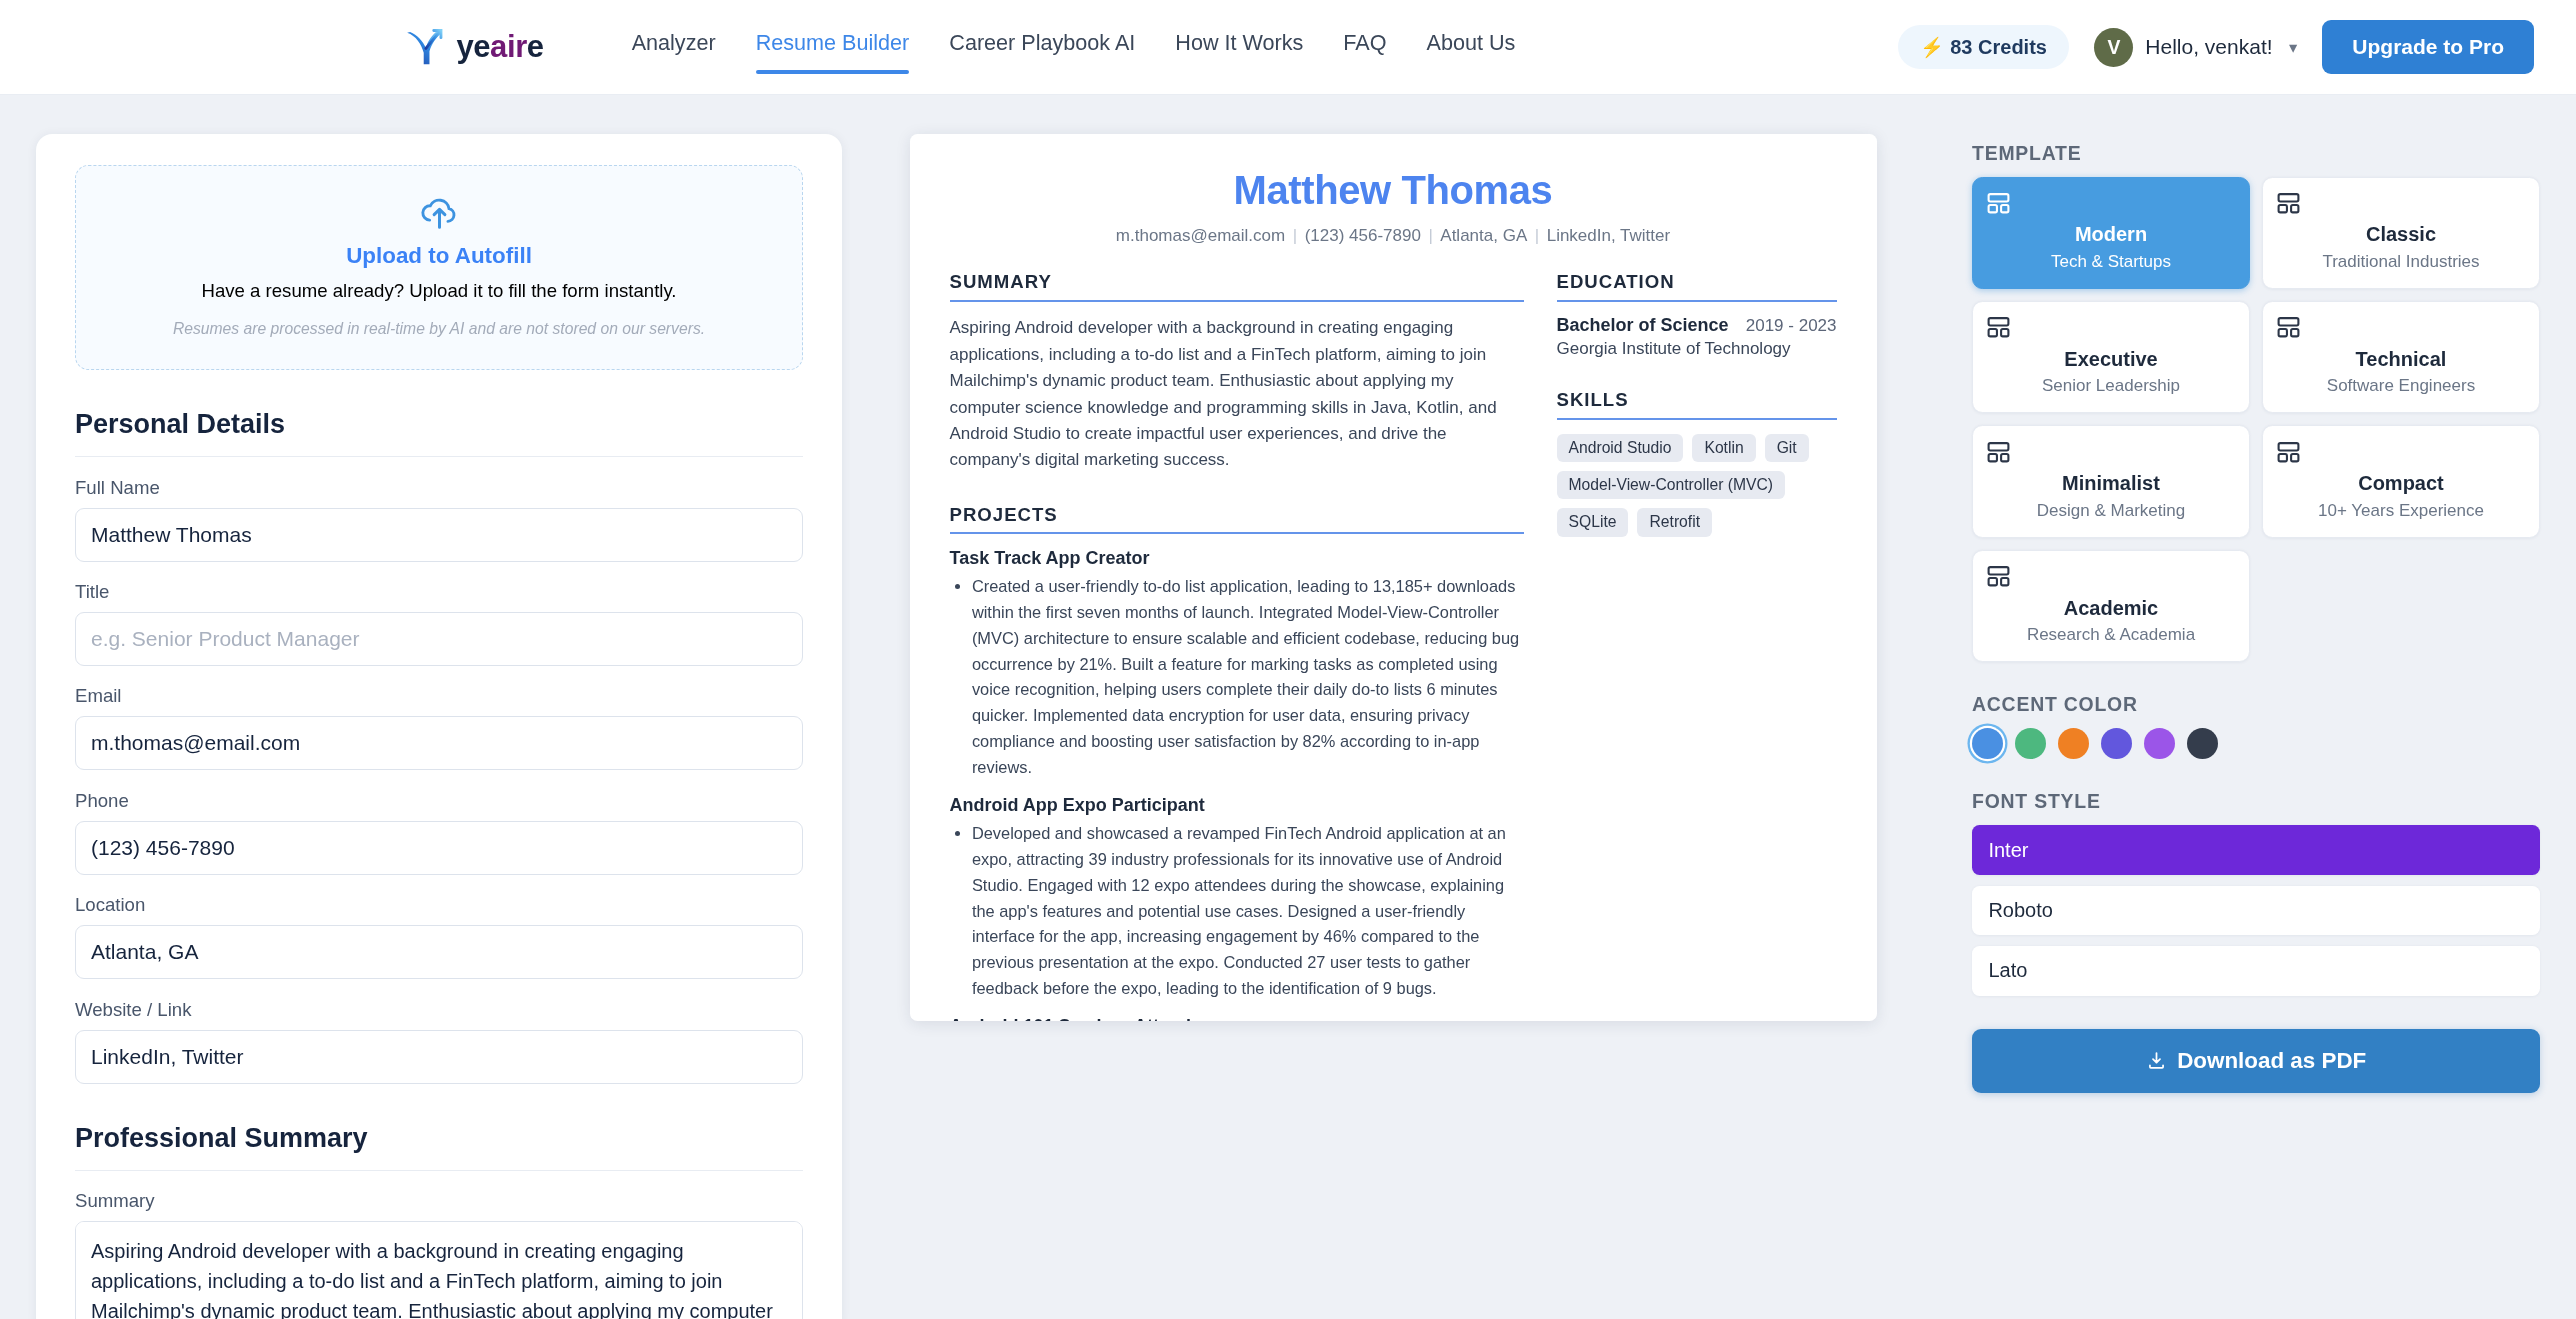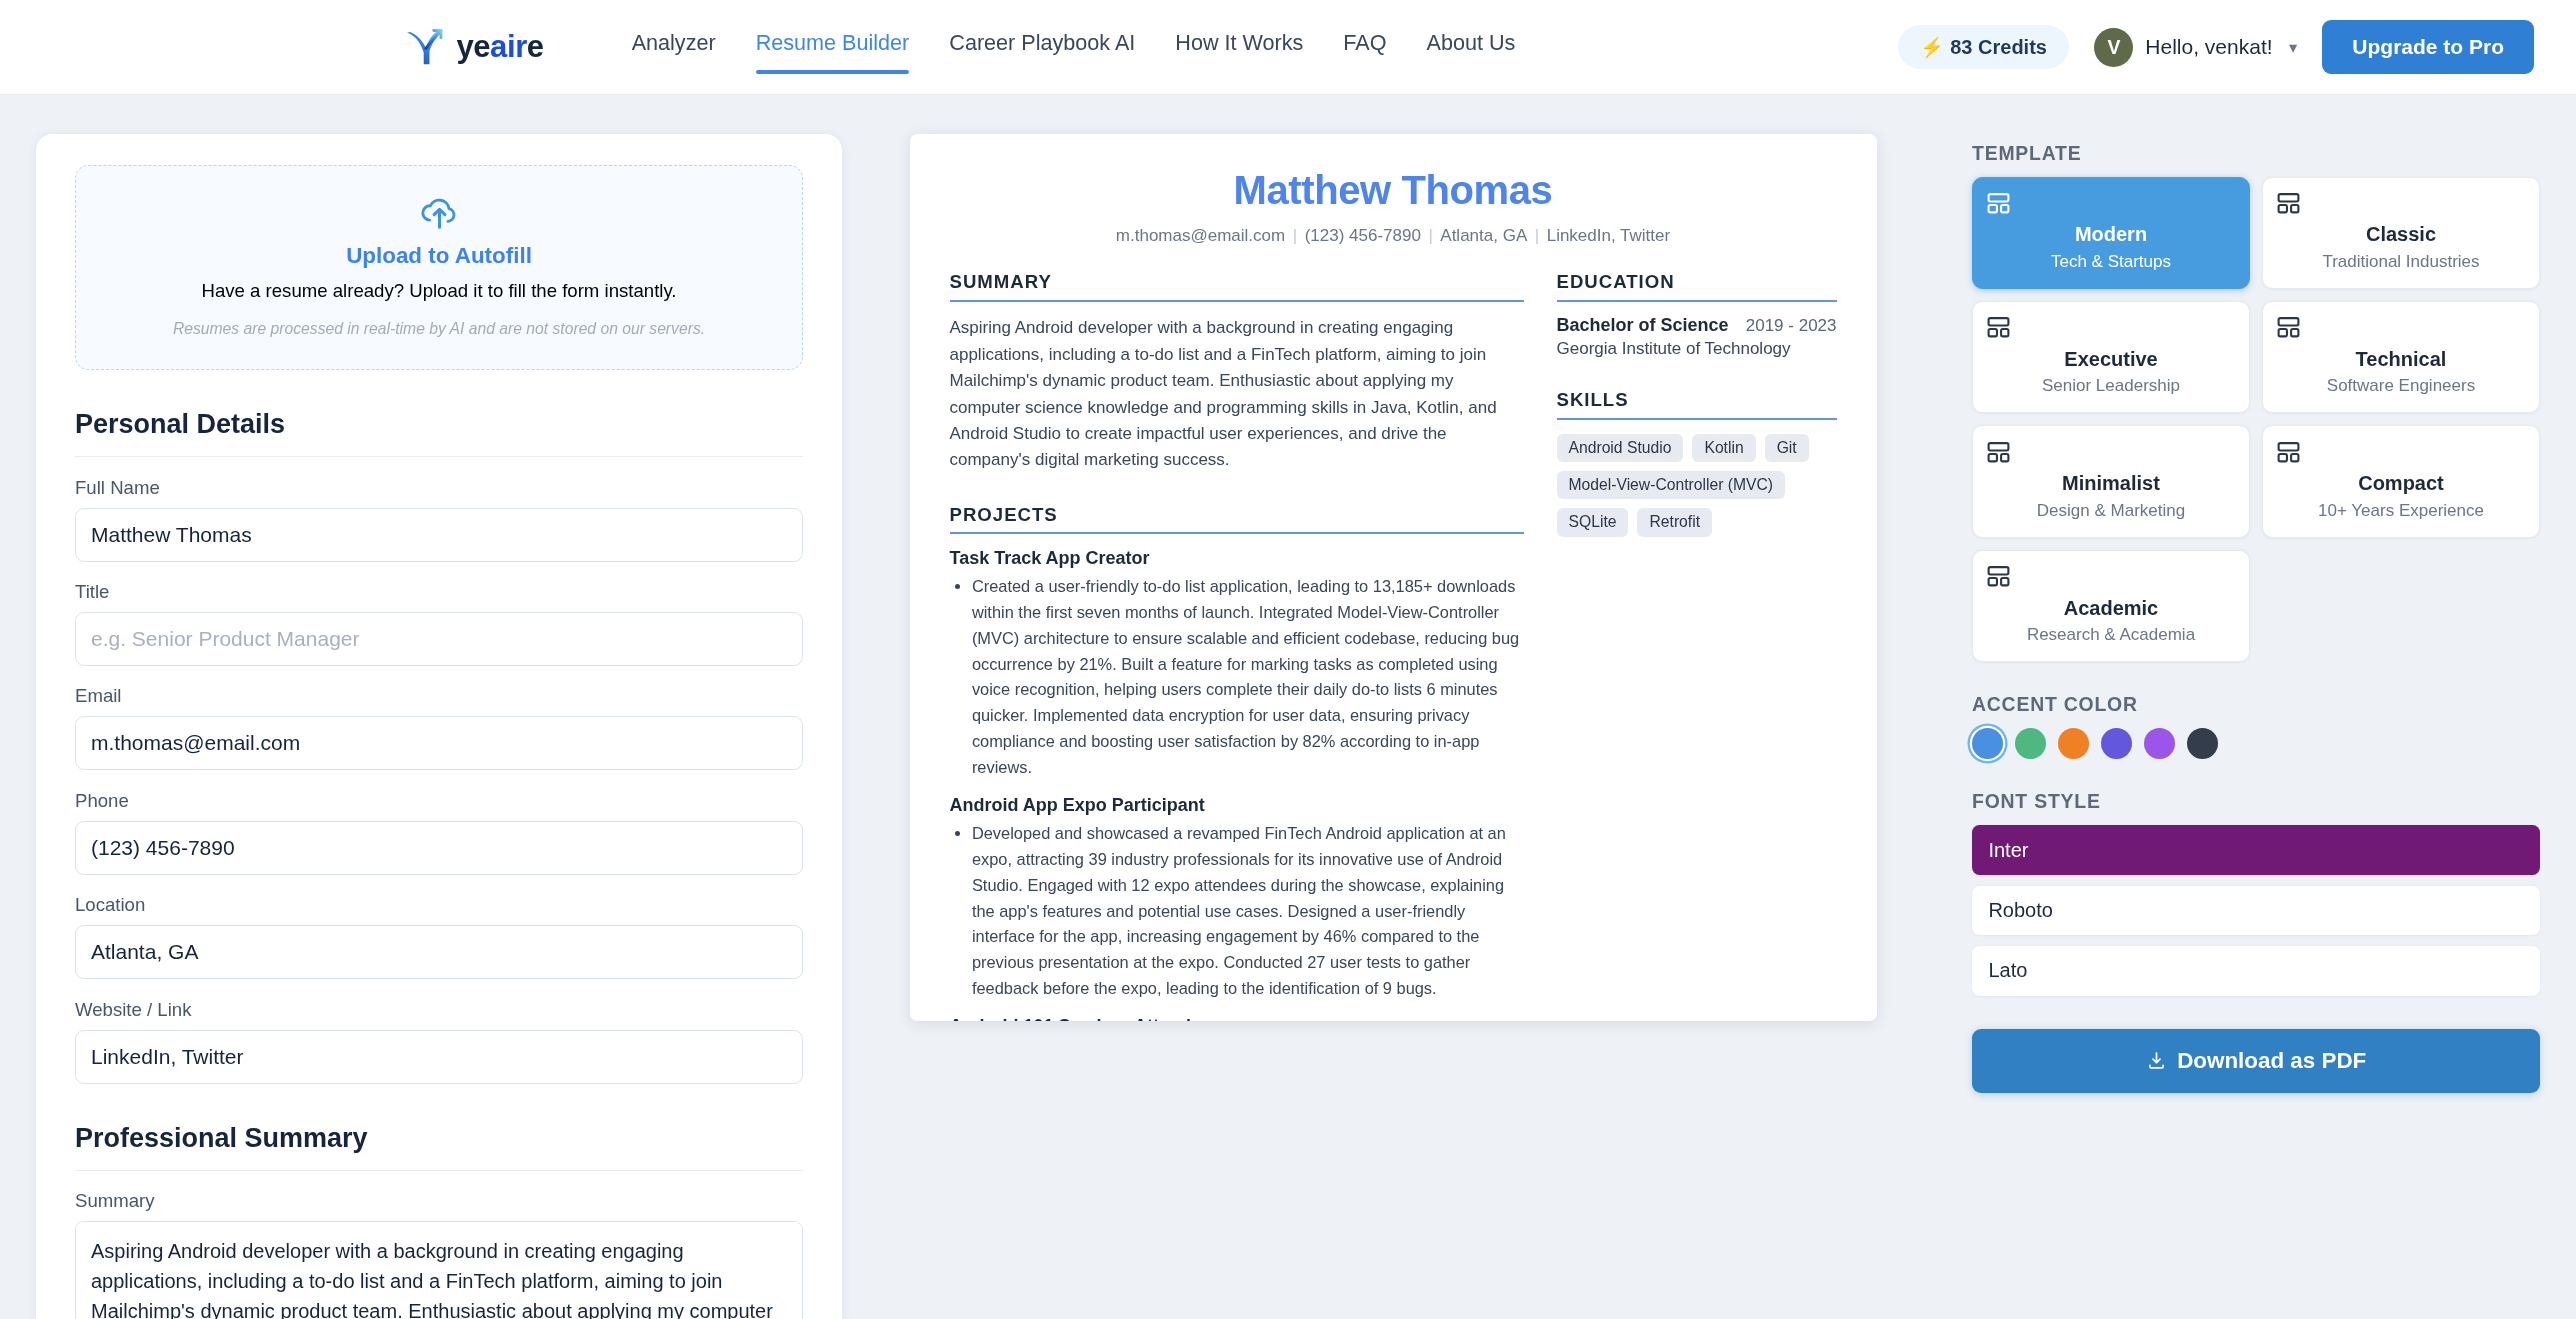--- a/index.html
+++ b/index.html
@@ -17,21 +17,21 @@
     display: flex;
     align-items: center;
     padding: 0 42px 0 42px;
     border-bottom: 0.7px solid #e9edf3;
     position: relative;
   }
   .brand { display: flex; align-items: center; gap: 10.4px; margin-left: 358px; }
   .brand-mark { width: 46px; height: 46px; display: block; }
   .brand-text { font-size: 31px; font-weight: 700; letter-spacing: -0.4px; }
   .brand-text .t-dark { color: #16243d; }
-  .brand-text .t-blue { color: #1d4ed8; }
+  .brand-text .t-blue { color: #701a75; }
 
   .nav { display: flex; align-items: center; gap: 40px; margin-left: 88px; }
   .nav-link {
     font-size: 21.6px; color: #3b4759; white-space: nowrap;
     padding-bottom: 7.5px; position: relative; cursor: pointer;
   }
   .nav-link.active { color: #3d87e8; }
   .nav-link.active::after {
     content: ""; position: absolute; left: 0; right: 0; bottom: -10.4px;
     height: 3.7px; background: #3d87e8; border-radius: 2.2px;
@@ -175,21 +175,21 @@
     border: 2.2px solid transparent;
   }
   .sw.sel { box-shadow: 0 0 0 2.2px #fff, 0 0 0 4.5px #6cb6ef; }
 
   .font-list { display: flex; flex-direction: column; gap: 10.4px; }
   .font-opt {
     background: #fff; border-radius: 7.5px; padding: 13.4px 16.4px;
     font-size: 20px; color: #1e2a3c; cursor: pointer;
     box-shadow: 0 0.7px 3px rgba(25,40,70,.05);
   }
-  .font-opt.sel { background: #701a75; color: #fff; }
+  .font-opt.sel { background: #6d28d9; color: #fff; }
 
   .btn-pdf {
     margin-top: 33px; width: 100%;
     background: #3280c4; color: #fff; border: none;
     border-radius: 9px; padding: 19.4px 0;
     font-size: 22.4px; font-weight: 600; cursor: pointer;
     display: flex; align-items: center; justify-content: center; gap: 10.4px;
     font-family: "Liberation Sans", sans-serif;
     box-shadow: 0 1.5px 7.5px rgba(40,110,180,.25);
   }

